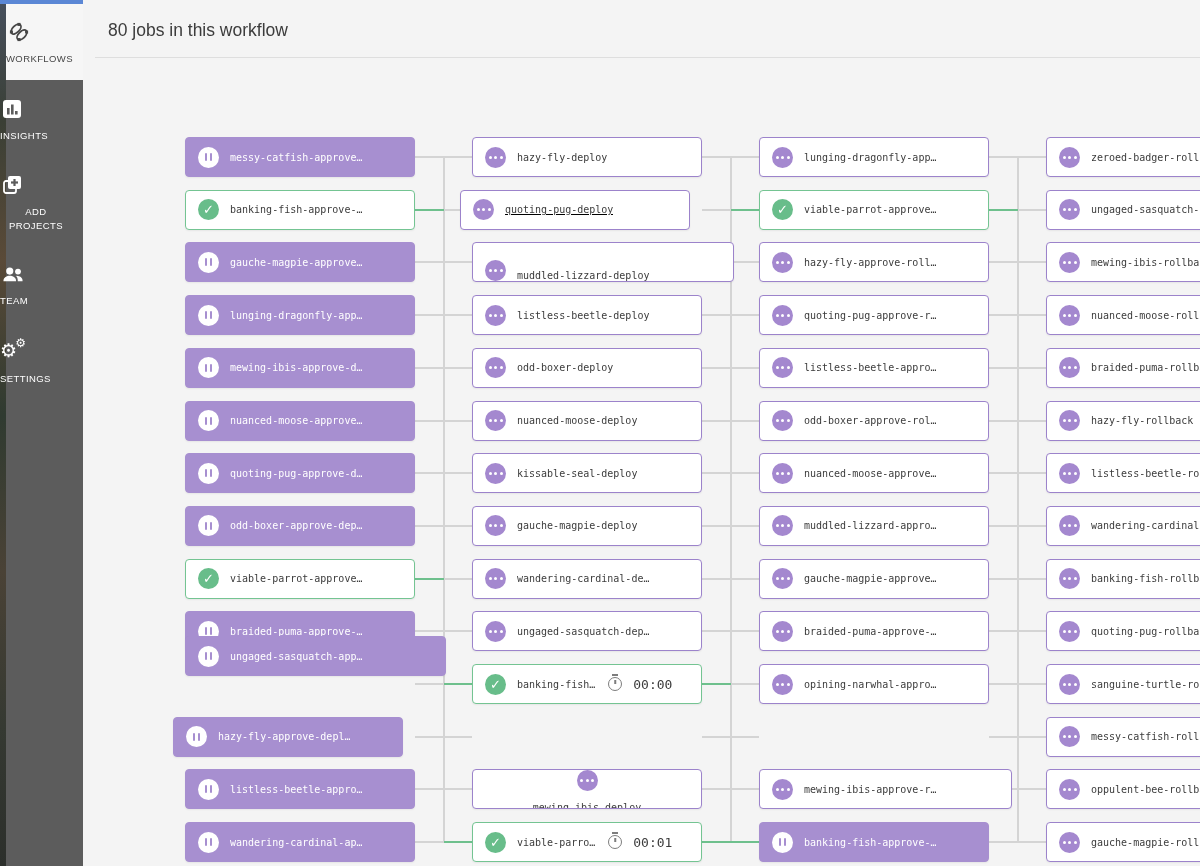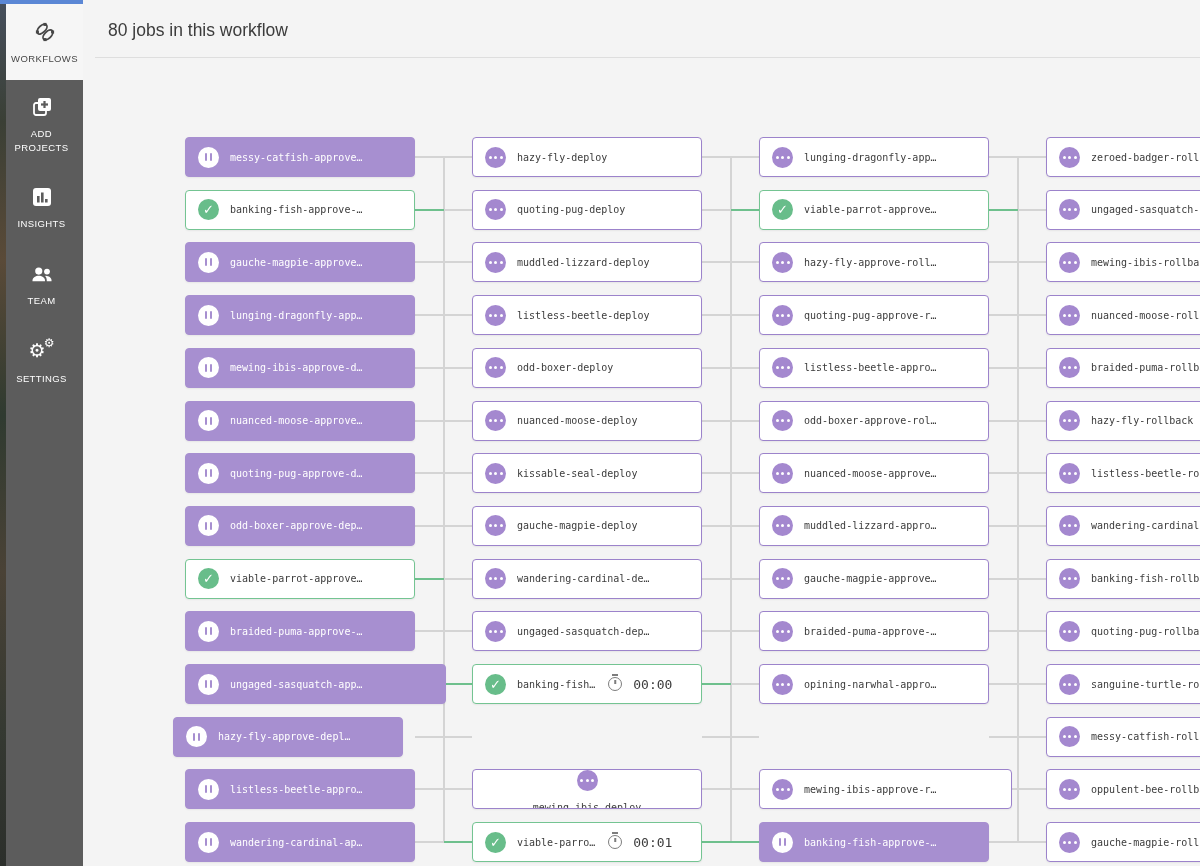--- a/index.html
+++ b/index.html
@@ -12,21 +12,21 @@
   html,body{margin:0;padding:0}
   body{width:1200px;height:866px;position:relative;overflow:hidden;
        background:var(--bg);font-family:"Liberation Sans",sans-serif}
 
   
   .sidebar{position:absolute;left:0;top:0;width:83px;height:866px;background:var(--sidebar-bg);z-index:5}
   .side-texture{position:absolute;left:0;top:0;width:6px;height:100%;
        background:linear-gradient(180deg,#47505e 0%,#3a3f35 14%,#5a4a38 30%,#2f3a30 48%,#4a4236 66%,#353932 84%,#2c2f2b 100%)}
   .side-topbar{position:absolute;left:0;top:0;width:83px;height:4px;background:#5b87d5}
   .nav{position:absolute;left:0;top:4px;width:83px}
-  .nav-item{display:flex;flex-direction:column;align-items:center;justify-content:center;
+  .nav-item{display:flex;flex-direction:column;align-items:flex-start;justify-content:center;
        gap:7px;color:#fff;cursor:pointer}
   .nav-item.active{background:var(--active-bg);color:var(--active-fg);margin-left:6px;width:77px}
   .nav-label{font-size:9.5px;letter-spacing:.4px;text-align:center;line-height:1.4;max-width:72px}
   .nav-icon{height:26px;display:flex;align-items:center;justify-content:center}
   .gear-wrap{position:relative;width:26px;height:26px}
   .gear-big{position:absolute;left:0;top:2px;font-size:19px;line-height:19px}
   .gear-small{position:absolute;right:0;top:-2px;font-size:12px;line-height:12px}
 
   
   .main{position:absolute;left:83px;top:0;right:0;bottom:0}
@@ -77,42 +77,42 @@
           <ellipse cx="14.7" cy="14.7" rx="5.6" ry="3.1" transform="rotate(-45 14.7 14.7)"></ellipse>
           <rect x="3.6" y="10.6" width="2.8" height="2.8" fill="currentColor" stroke="none"></rect>
           <rect x="17.6" y="10.6" width="2.8" height="2.8" fill="currentColor" stroke="none"></rect>
           <rect x="10.6" y="3.6" width="2.8" height="2.8" fill="currentColor" stroke="none"></rect>
           <rect x="10.6" y="17.6" width="2.8" height="2.8" fill="currentColor" stroke="none"></rect>
         </svg>
       </span>
       <span class="nav-label">WORKFLOWS</span>
     </div>
 
+    <div class="nav-item" style="height:78px">
+      <span class="nav-icon">
+        <svg width="24" height="24" viewBox="0 0 24 24">
+          <rect x="3" y="3" width="18" height="18" rx="3" fill="currentColor"></rect>
+          <rect x="7" y="11" width="2.6" height="6.5" fill="#5c5c5c"></rect>
+          <rect x="11" y="7.5" width="2.6" height="10" fill="#5c5c5c"></rect>
+          <rect x="15" y="14" width="2.6" height="3.5" fill="#5c5c5c"></rect>
+        </svg>
+      </span>
+      <span class="nav-label">INSIGHTS</span>
+    </div>
+
     <div class="nav-item" style="height:88px">
       <span class="nav-icon">
         <svg width="24" height="24" viewBox="0 0 24 24">
           <rect x="4" y="8" width="12" height="12" rx="2" fill="none" stroke="currentColor" stroke-width="1.8"></rect>
           <rect x="8" y="3" width="13" height="13" rx="2" fill="currentColor"></rect>
           <rect x="13.4" y="6" width="2.2" height="7" fill="#5c5c5c"></rect>
           <rect x="11" y="8.4" width="7" height="2.2" fill="#5c5c5c"></rect>
         </svg>
       </span>
       <span class="nav-label">ADD PROJECTS</span>
-    </div>
-
-    <div class="nav-item" style="height:78px">
-      <span class="nav-icon">
-        <svg width="24" height="24" viewBox="0 0 24 24">
-          <rect x="3" y="3" width="18" height="18" rx="3" fill="currentColor"></rect>
-          <rect x="7" y="11" width="2.6" height="6.5" fill="#5c5c5c"></rect>
-          <rect x="11" y="7.5" width="2.6" height="10" fill="#5c5c5c"></rect>
-          <rect x="15" y="14" width="2.6" height="3.5" fill="#5c5c5c"></rect>
-        </svg>
-      </span>
-      <span class="nav-label">INSIGHTS</span>
     </div>
 
     <div class="nav-item" style="height:76px">
       <span class="nav-icon">
         <svg width="26" height="26" viewBox="0 0 24 24" fill="currentColor">
           <circle cx="9" cy="9.3" r="3.3"></circle>
           <path d="M3.2 18.3c0-3.1 3.1-4.6 5.8-4.6s5.8 1.5 5.8 4.6v.4H3.2z"></path>
           <circle cx="16.6" cy="9.8" r="2.7"></circle>
           <path d="M15.6 13.6c2.5.2 5.2 1.5 5.2 4.2v.9h-4.4v-1c0-1.6-.6-2.9-1.6-3.9z"></path>
         </svg>
@@ -281,21 +281,21 @@
         <span class="status-circle check">✓</span>
         <span class="jobname">viable-parrot-approve…</span>
       </div>
       <div class="card on_hold" style="left: 102px; top: 611.3px; width: 230px;">
         <span class="status-circle hold">
           <i class="pbar"></i>
           <i class="pbar"></i>
         </span>
         <span class="jobname">braided-puma-approve-…</span>
       </div>
-      <div class="card on_hold" style="left: 102px; top: 664px; width: 261px;">
+      <div class="card on_hold" style="left: 102px; top: 636px; width: 261px;">
         <span class="status-circle hold">
           <i class="pbar"></i>
           <i class="pbar"></i>
         </span>
         <span class="jobname">ungaged-sasquatch-app…</span>
       </div>
       <div class="card on_hold" style="left: 90px; top: 716.7px; width: 230px;">
         <span class="status-circle hold">
           <i class="pbar"></i>
           <i class="pbar"></i>
@@ -317,29 +317,29 @@
         <span class="jobname">wandering-cardinal-ap…</span>
       </div>
       <div class="card queued" style="left: 389px; top: 137px; width: 230px;">
         <span class="status-circle dots">
           <i class="dot"></i>
           <i class="dot"></i>
           <i class="dot"></i>
         </span>
         <span class="jobname">hazy-fly-deploy</span>
       </div>
-      <div class="card queued" style="left: 389px; top: 189.7px; width: 230px;">
+      <div class="card queued" style="left: 377px; top: 189.7px; width: 230px; text-decoration: underline;">
         <span class="status-circle dots">
           <i class="dot"></i>
           <i class="dot"></i>
           <i class="dot"></i>
         </span>
         <span class="jobname">quoting-pug-deploy</span>
       </div>
-      <div class="card queued" style="left: 389px; top: 242.4px; width: 230px;">
+      <div class="card queued" style="left: 389px; top: 242.4px; width: 262px; align-items: flex-end;">
         <span class="status-circle dots">
           <i class="dot"></i>
           <i class="dot"></i>
           <i class="dot"></i>
         </span>
         <span class="jobname">muddled-lizzard-deploy</span>
       </div>
       <div class="card queued" style="left: 389px; top: 295.1px; width: 230px;">
         <span class="status-circle dots">
           <i class="dot"></i>

